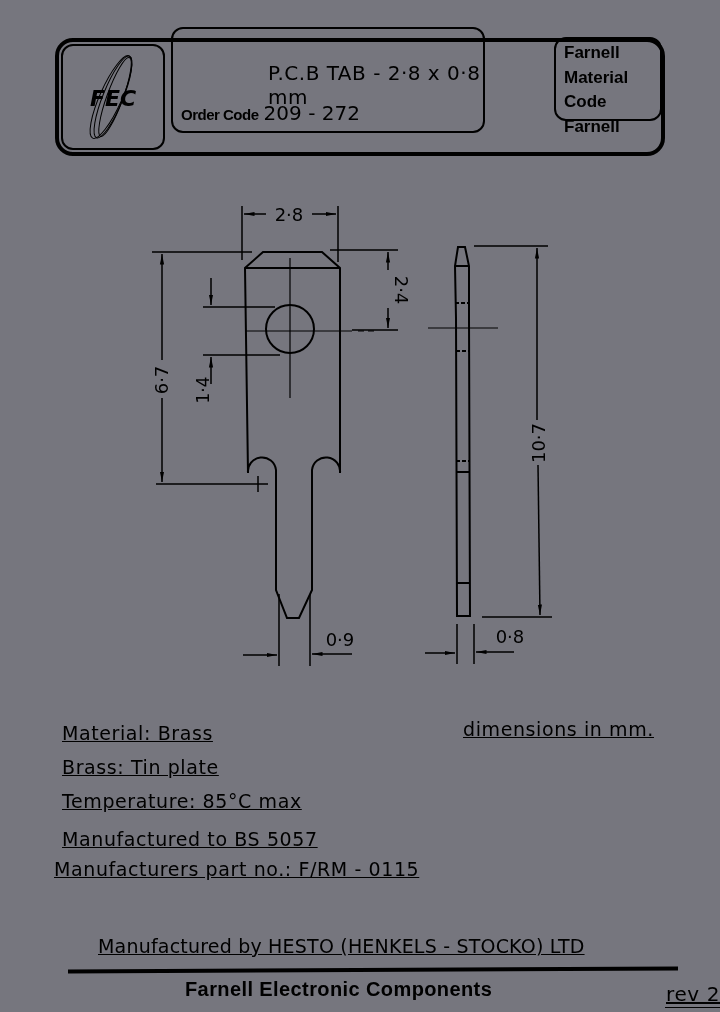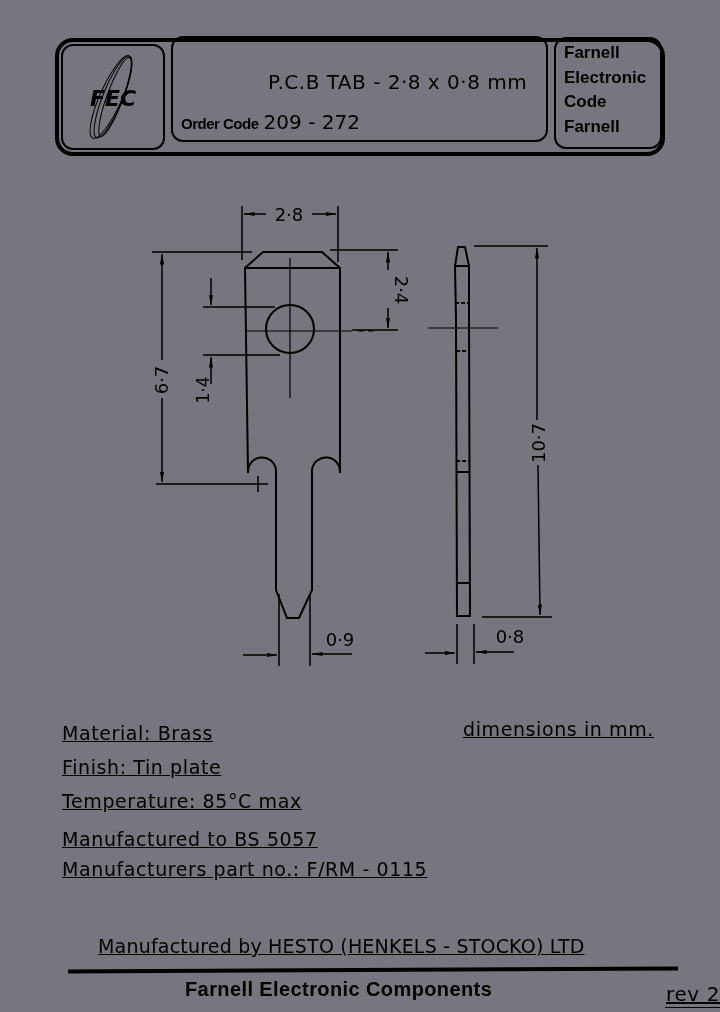--- a/index.html
+++ b/index.html
@@ -8,22 +8,22 @@
     background: #76767e; color: #000;
     font-family: "DejaVu Sans", sans-serif;
   }
   .abs { position: absolute; }
   .box {
     position: absolute; border: 4px solid #000; border-radius: 14px;
     box-sizing: border-box;
   }
   #header-outer { left: 55px; top: 38px; width: 610px; height: 118px; border-radius: 18px; border-width: 4px; }
   #logo-box { left: 61px; top: 44px; width: 104px; height: 106px; border-width: 2px; border-radius: 12px; }
-  #title-box { left: 171px; top: 36px; width: 377px; height: 106px; border-width: 2px; border-radius: 12px; }
-  #service-box { left: 554px; top: 37px; width: 108px; height: 112px; border-width: 2px; border-radius: 12px; }
+  #title-box { left: 171px; top: 27px; width: 314px; height: 106px; border-width: 2px; border-radius: 12px; }
+  #service-box { left: 554px; top: 37px; width: 108px; height: 84px; border-width: 2px; border-radius: 12px; }
   .title-text { font-size: 20px; letter-spacing: 0.5px; }
   .order-label { font-weight: bold; font-size: 15px; font-family: "Liberation Sans", sans-serif; letter-spacing: -0.5px; }
   .order-val { font-size: 20px; }
   .service-line { font-weight: bold; font-size: 17px; font-family: "Liberation Sans", sans-serif; line-height: 24.5px; }
   .spec { font-size: 19px; letter-spacing: 0.6px; white-space: nowrap; text-decoration: underline; }
   .footer-brand { font-weight: 900; font-family: "Liberation Sans", sans-serif; font-size: 20px; letter-spacing: 0.4px; }
   svg text { font-family: "DejaVu Sans", sans-serif; }
 </style>
 </head>
 <body>
@@ -45,21 +45,21 @@
   <div class="abs title-text" style="left:95px; top:32px;">P.C.B  TAB - 2·8 x 0·8 mm</div>
   <div class="abs" style="left:8px; top:72px; white-space:nowrap;">
     <span class="order-label">Order Code</span>
     <span class="order-val">209 - 272</span>
   </div>
 </div>
 
 <div class="box" id="service-box">
   <div class="abs" style="left:8px; top:2px;">
     <div class="service-line">Farnell</div>
-    <div class="service-line">Electronic</div>
+    <div class="service-line">Material</div>
     <div class="service-line">Code</div>
     <div class="service-line">Farnell</div>
   </div>
 </div>
 
 <svg class="abs" style="left:0; top:0;" width="720" height="700" viewBox="0 0 720 700">
   <defs>
     <marker id="arr" viewBox="0 0 10 10" refX="10" refY="5" markerWidth="7" markerHeight="7" orient="auto-start-reverse">
       <path d="M0,3 L10,5 L0,7 z" fill="#000"></path>
     </marker>
@@ -148,23 +148,23 @@
     <text x="0" y="0" text-anchor="middle" transform="translate(395,290) rotate(90)">2·4</text>
     <text x="0" y="0" text-anchor="middle" transform="translate(168,380) rotate(-90)">6·7</text>
     <text x="0" y="0" text-anchor="middle" transform="translate(209,390) rotate(-90)" font-size="17">1·4</text>
     <text x="340" y="646" text-anchor="middle">0·9</text>
     <text x="0" y="0" text-anchor="middle" transform="translate(545,443) rotate(-90)">10·7</text>
     <text x="510" y="643" text-anchor="middle">0·8</text>
   </g>
 </svg>
 
 <div class="abs spec" style="left:62px; top:722px;">Material: Brass</div>
-<div class="abs spec" style="left:62px; top:756px;">Finish: Tin  plate</div>
+<div class="abs spec" style="left:62px; top:756px;">Brass: Tin  plate</div>
 <div class="abs spec" style="left:62px; top:790px;text-align:right;">Temperature: 85°C max</div>
 <div class="abs spec" style="left:62px; top:828px;">Manufactured to BS  5057</div>
-<div class="abs spec" style="left:62px; top:858px;">Manufacturers  part  no.: F/RM - 0115</div>
+<div class="abs spec" style="left:54px; top:858px;">Manufacturers  part  no.: F/RM - 0115</div>
 <div class="abs spec" style="left:463px; top:718px;">dimensions  in mm.</div>
 
 <div class="abs spec" style="left:98px; top:935px; letter-spacing:0.2px;">Manufactured  by HESTO (HENKELS - STOCKO) LTD</div>
 <div class="abs" style="left:68px; top:968px; width:610px; height:4px; background:#000; transform:rotate(-0.3deg);"></div>
 <div class="abs footer-brand" style="left:185px; top:978px;">Farnell Electronic Components</div>
 <div class="abs spec" style="left:666px; top:982px; font-size:20px;">rev 2</div>
 <div class="abs" style="left:665px; top:1007px; width:55px; height:1px; background:#000;"></div>
 
 </body></html>

